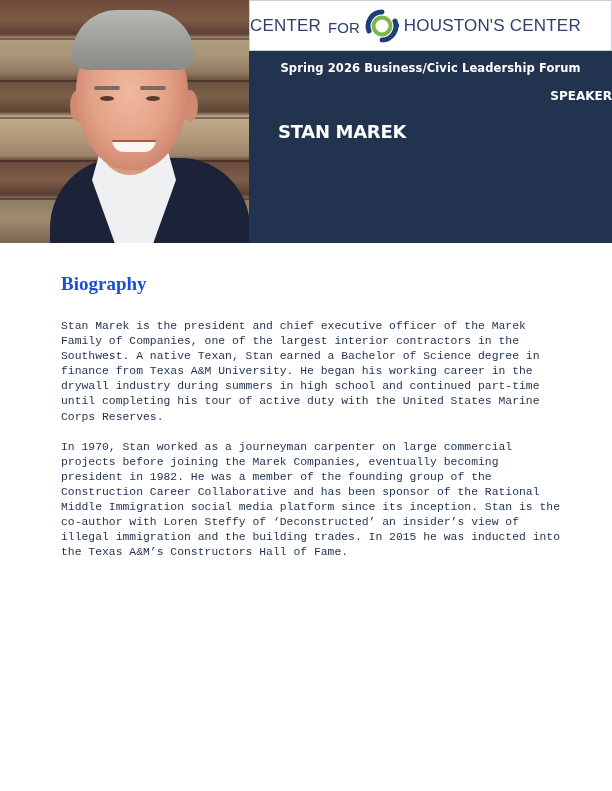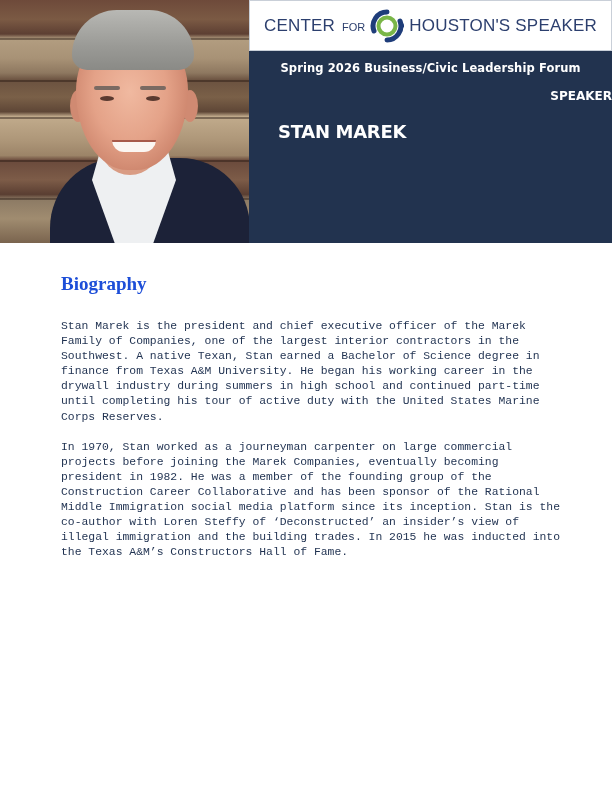--- a/index.html
+++ b/index.html
@@ -135,31 +135,31 @@
     .logo-band {
       position: absolute;
       left: 249px;
       top: 0;
       width: 363px;
       height: 51px;
       background: #ffffff;
       border: 1px solid #c9cfd8;
       display: flex;
       align-items: center;
-      justify-content: center;
+      justify-content: flex-start;
       gap: 4px;
       font-family: "Liberation Sans", sans-serif;
       color: #2c3f6e;
     }
     .logo-text-lg {
       font-size: 17px;
       letter-spacing: 0.2px;
     }
     .logo-text-sm {
-      font-size: 11px;
+      font-size: 15px;
       margin-left: 3px;
       margin-top: 3px;
     }
     .logo-mark {
       width: 34px;
       height: 34px;
       display: inline-block;
       margin: 0 1px;
     }
 
@@ -263,21 +263,21 @@
     <span class="logo-text-lg">CENTER</span>
     <span class="logo-text-sm">FOR</span>
     <span class="logo-mark">
       <svg width="34" height="34" viewBox="0 0 34 34">
         <path d="M17 3 A14 14 0 0 0 4 22" fill="none" stroke="#1f3d7a" stroke-width="5" stroke-linecap="round"></path>
         <path d="M17 31 A14 14 0 0 0 30 12" fill="none" stroke="#1f3d7a" stroke-width="5" stroke-linecap="round"></path>
         <circle cx="17" cy="17" r="8.5" fill="none" stroke="#7ab648" stroke-width="4"></circle>
         <path d="M30 12 L33 17" stroke="#1f3d7a" stroke-width="3" stroke-linecap="round"></path>
       </svg>
     </span>
-    <span class="logo-text-lg">HOUSTON'S SPEAKER</span>
+    <span class="logo-text-lg">HOUSTON'S CENTER</span>
   </div>
 
   <div class="info-panel">
     <div class="forum-title">Spring 2026 Business/Civic Leadership Forum</div>
     <div class="speaker-label">SPEAKER</div>
     <div class="speaker-name">STAN MAREK</div>
   </div>
 </div>
 
 <h2 class="bio-heading">Biography</h2>

